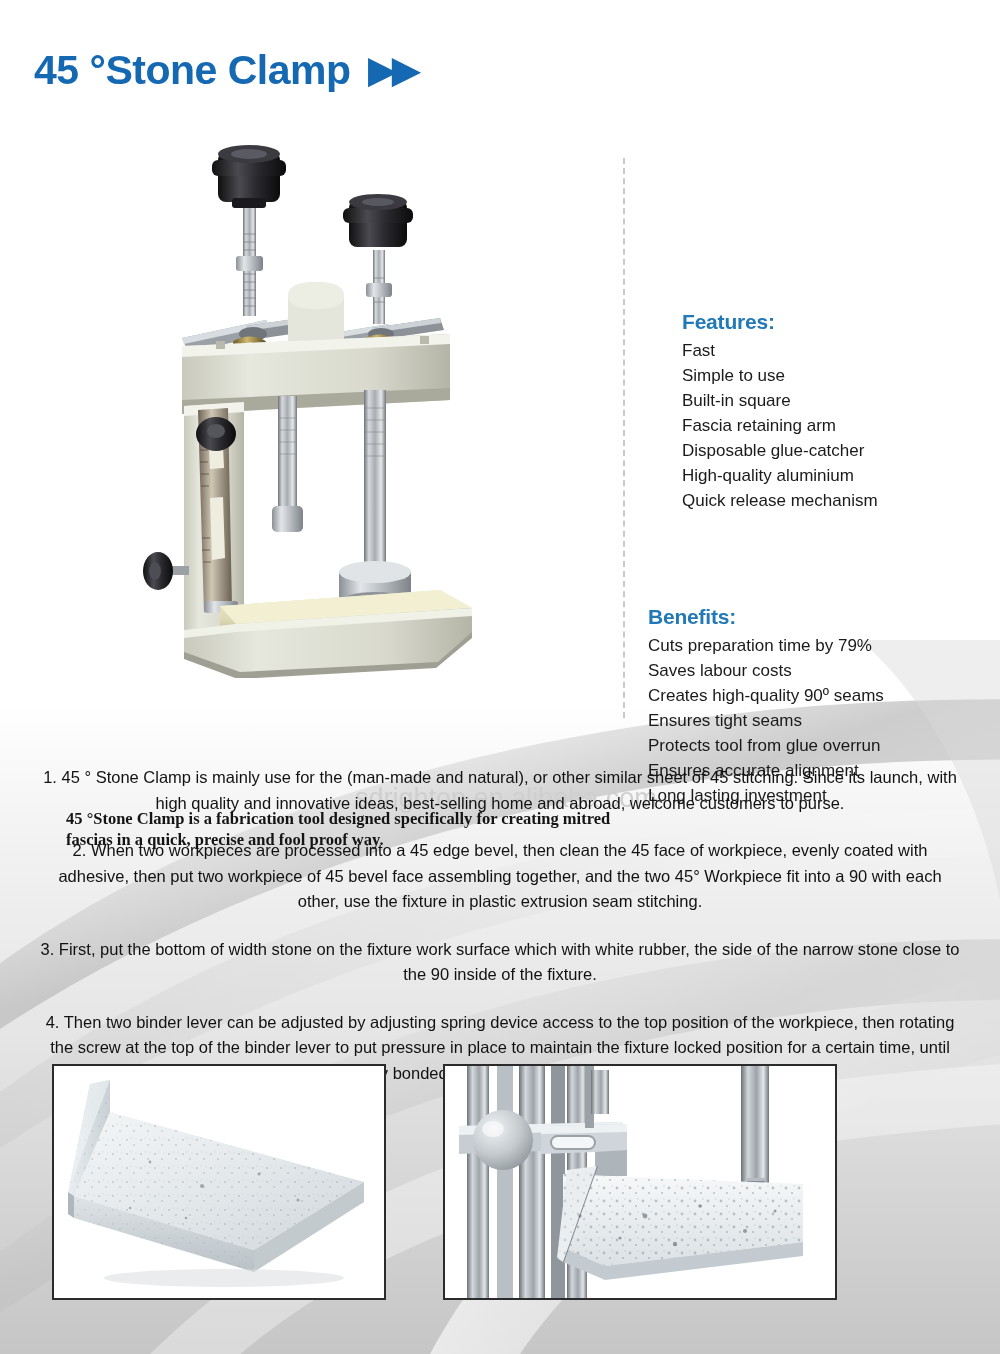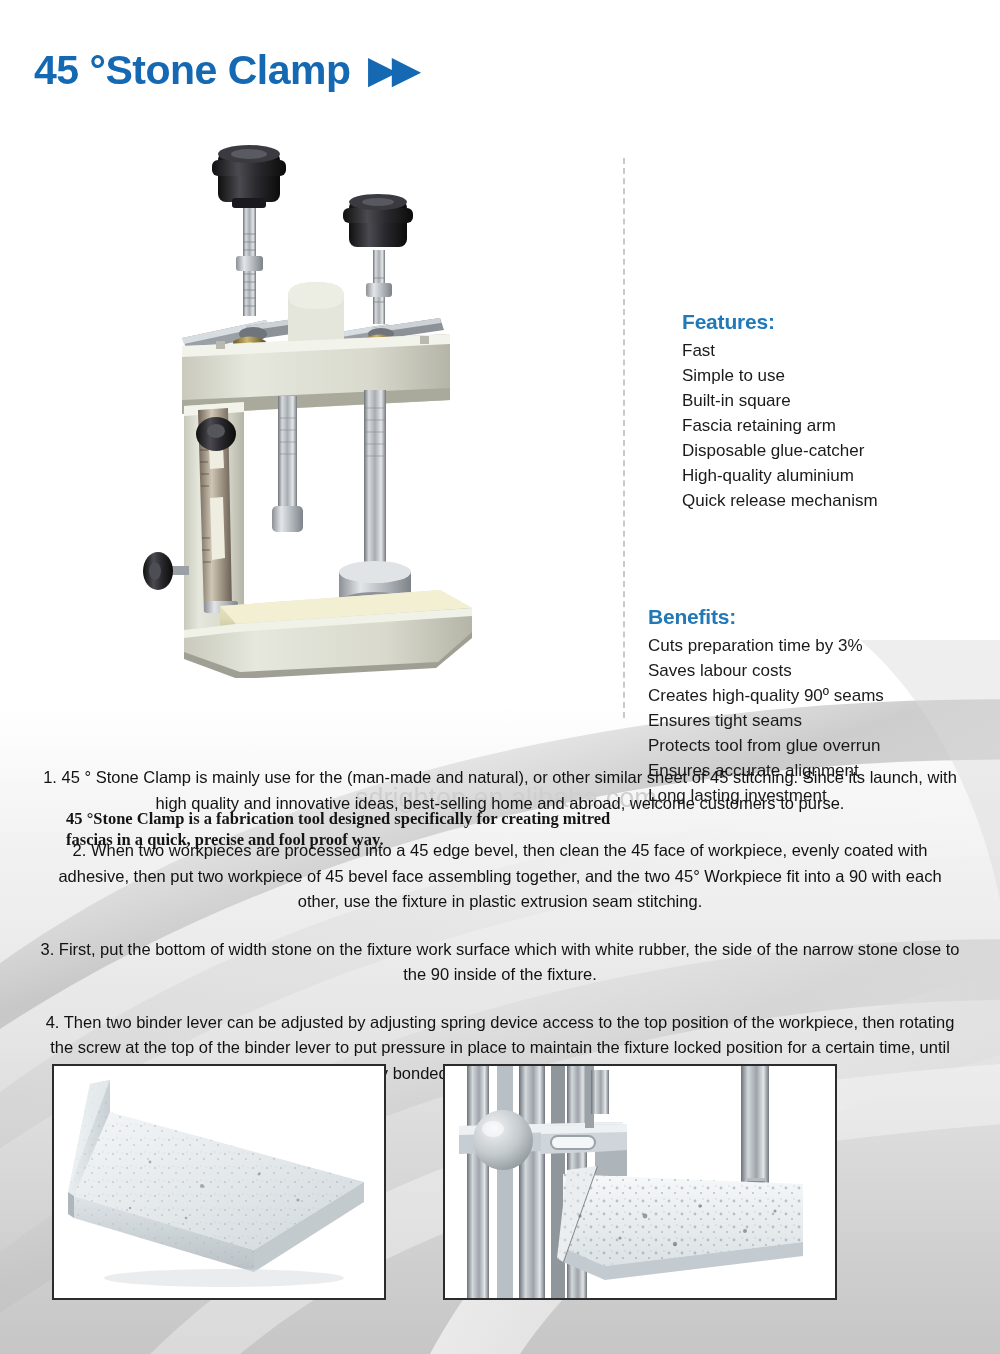--- a/index.html
+++ b/index.html
@@ -378,21 +378,21 @@
         <li>Fascia retaining arm</li>
         <li>Disposable glue-catcher</li>
         <li>High-quality aluminium</li>
         <li>Quick release mechanism</li>
       </ul>
     </div>
 
     <div class="spec-block" id="benefits-block">
       <div class="spec-heading">Benefits:</div>
       <ul class="spec-list">
-        <li>Cuts preparation time by 3%</li>
+        <li>Cuts preparation time by 79%</li>
         <li>Saves labour costs</li>
         <li>Creates high-quality 90º seams</li>
         <li>Ensures tight seams</li>
         <li>Protects tool from glue overrun</li>
         <li>Ensures accurate alignment</li>
         <li>Long lasting investment</li>
       </ul>
     </div>
   </div>
 

